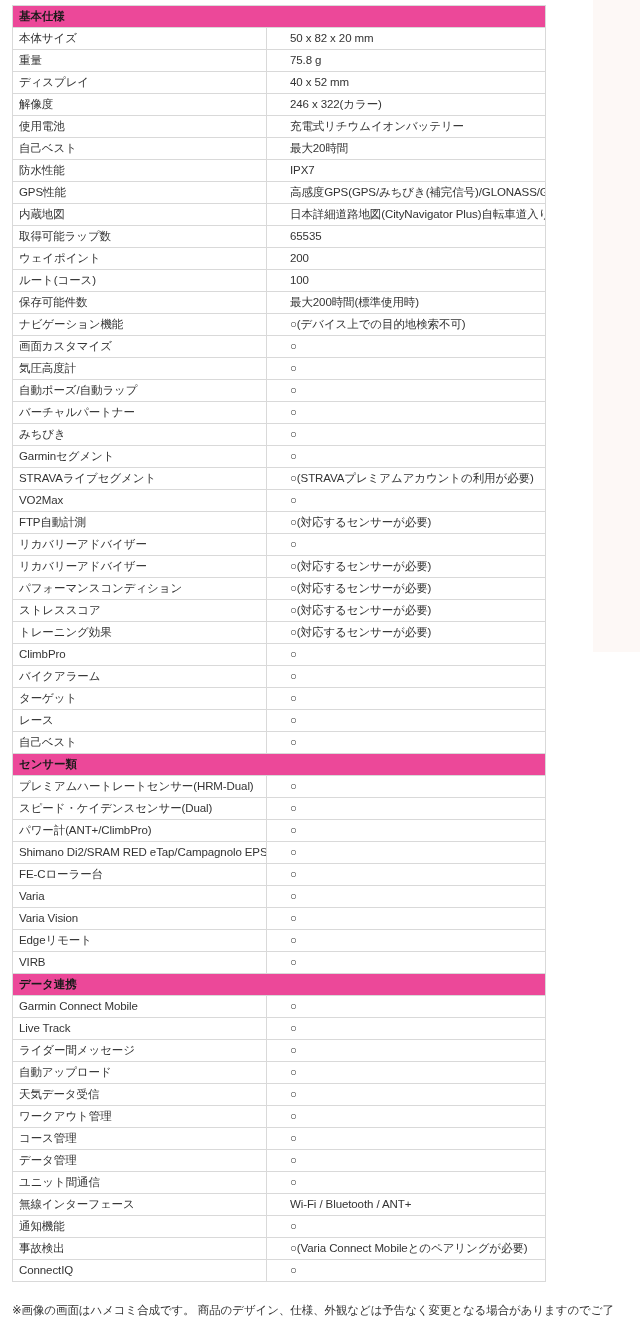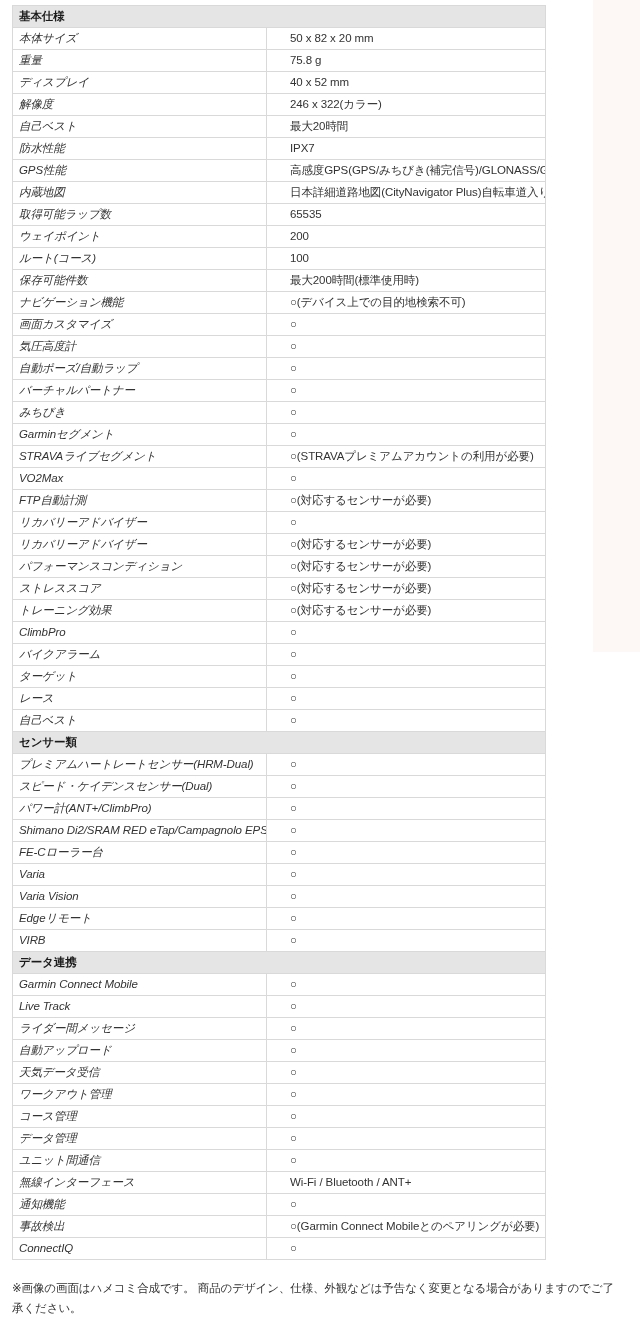--- a/index.html
+++ b/index.html
@@ -48,29 +48,28 @@
     font-size: 11.5px;
     white-space: nowrap;
     overflow: hidden;
     vertical-align: middle;
     background: #ffffff;
     letter-spacing: -0.1px;
   }
   table.spec-table tr.section-row td {
     font-weight: bold;
     color: #1a1a1a;
-    background: #e5e5e5;
+    background: #ec4899;
   }
   table.spec-table td.value-cell {
     color: #333333;
     padding-left: 23px;
   }
   table.spec-table td.label-cell {
     color: #333333;
-    font-style: italic;
   }
   .footnote {
     margin: 18px 12px 0 12px;
     width: 604px;
     font-size: 11.5px;
     line-height: 20px;
     color: #333333;
     letter-spacing: -0.1px;
   }
 </style>
@@ -100,20 +99,24 @@
         </tr>
         <tr>
           <td class="label-cell">ディスプレイ</td>
           <td class="value-cell">40 x 52 mm</td>
         </tr>
         <tr>
           <td class="label-cell">解像度</td>
           <td class="value-cell">246 x 322(カラー)</td>
         </tr>
         <tr>
+          <td class="label-cell">使用電池</td>
+          <td class="value-cell">充電式リチウムイオンバッテリー</td>
+        </tr>
+        <tr>
           <td class="label-cell">自己ベスト</td>
           <td class="value-cell">最大20時間</td>
         </tr>
         <tr>
           <td class="label-cell">防水性能</td>
           <td class="value-cell">IPX7</td>
         </tr>
         <tr>
           <td class="label-cell">GPS性能</td>
           <td class="value-cell">高感度GPS(GPS/みちびき(補完信号)/GLONASS/Galileo)</td>
@@ -299,21 +302,21 @@
         <tr>
           <td class="label-cell">無線インターフェース</td>
           <td class="value-cell">Wi-Fi / Bluetooth / ANT+</td>
         </tr>
         <tr>
           <td class="label-cell">通知機能</td>
           <td class="value-cell">○</td>
         </tr>
         <tr>
           <td class="label-cell">事故検出</td>
-          <td class="value-cell">○(Garmin Connect Mobileとのペアリングが必要)</td>
+          <td class="value-cell">○(Varia Connect Mobileとのペアリングが必要)</td>
         </tr>
         <tr>
           <td class="label-cell">ConnectIQ</td>
           <td class="value-cell">○</td>
         </tr>
       </tbody>
   </table>
 
   <div class="footnote">※画像の画面はハメコミ合成です。 商品のデザイン、仕様、外観などは予告なく変更となる場合がありますのでご了承ください。</div>
 

